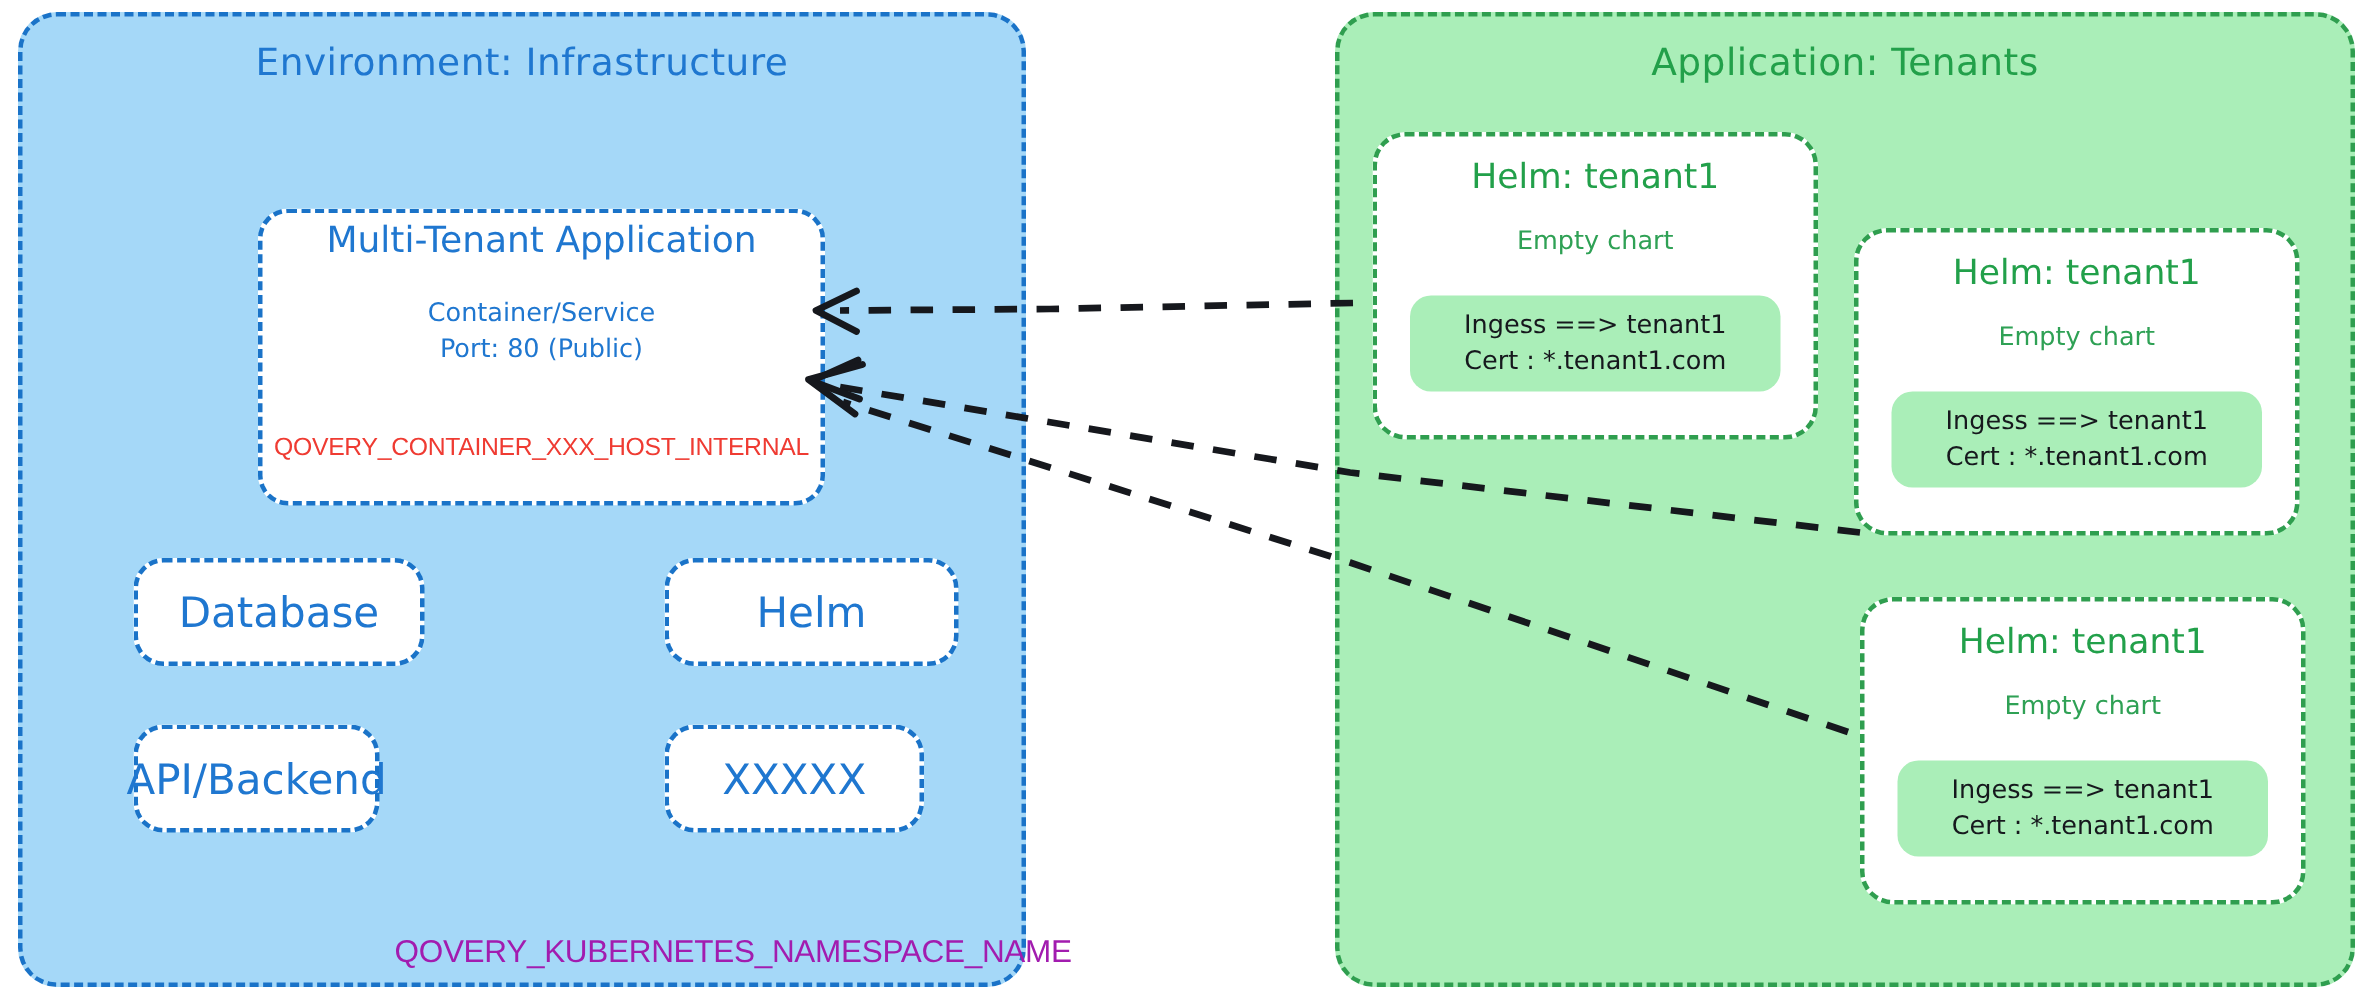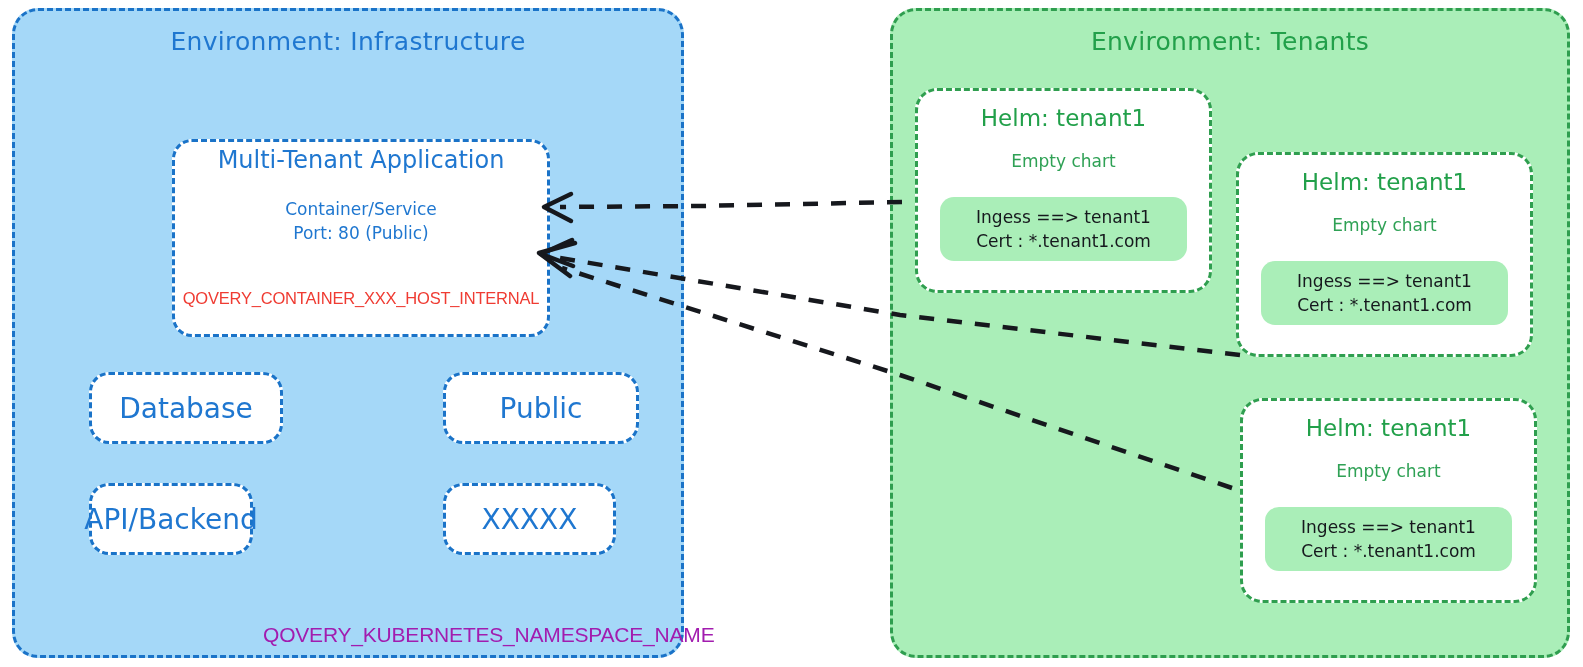--- a/index.html
+++ b/index.html
@@ -201,36 +201,36 @@
         <div>Port: 80 (Public)</div>
       </div>
       <div class="app-env-var">QOVERY_CONTAINER_XXX_HOST_INTERNAL</div>
     </div>
 
     <div class="svc-box mini-box box-database">
       <span class="svc-label">Database</span>
     </div>
 
     <div class="svc-box mini-box box-cache">
-      <span class="svc-label">Public</span>
+      <span class="svc-label">Helm</span>
     </div>
 
     <div class="svc-box mini-box box-api">
       <span class="svc-label">API/Backend</span>
     </div>
 
     <div class="svc-box mini-box box-xxxxx">
       <span class="svc-label">XXXXX</span>
     </div>
 
     <div class="namespace-var">QOVERY_KUBERNETES_NAMESPACE_NAME</div>
   </div>
 
   <div class="env-panel env-tenants">
-    <div class="env-title">Environment: Tenants</div>
+    <div class="env-title">Application: Tenants</div>
   </div>
 
   <div class="helm-box helm-1">
     <div class="helm-title">Helm: tenant1</div>
     <div class="helm-sub">Empty chart</div>
     <div class="ingress-chip">
       <div>Ingess ==&gt; tenant1</div>
       <div>Cert : *.tenant1.com</div>
     </div>
   </div>

